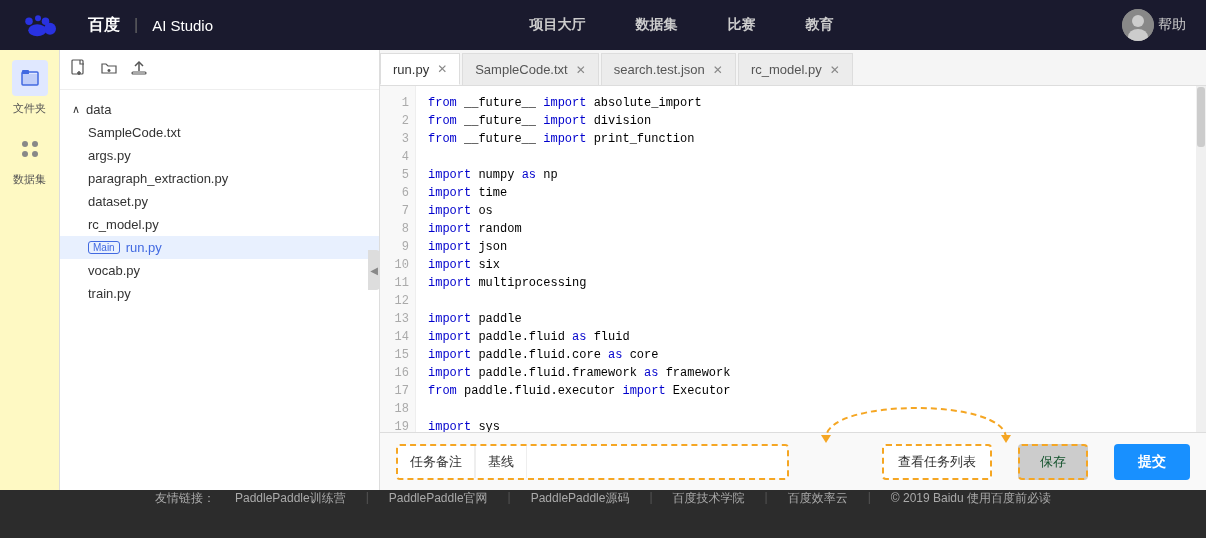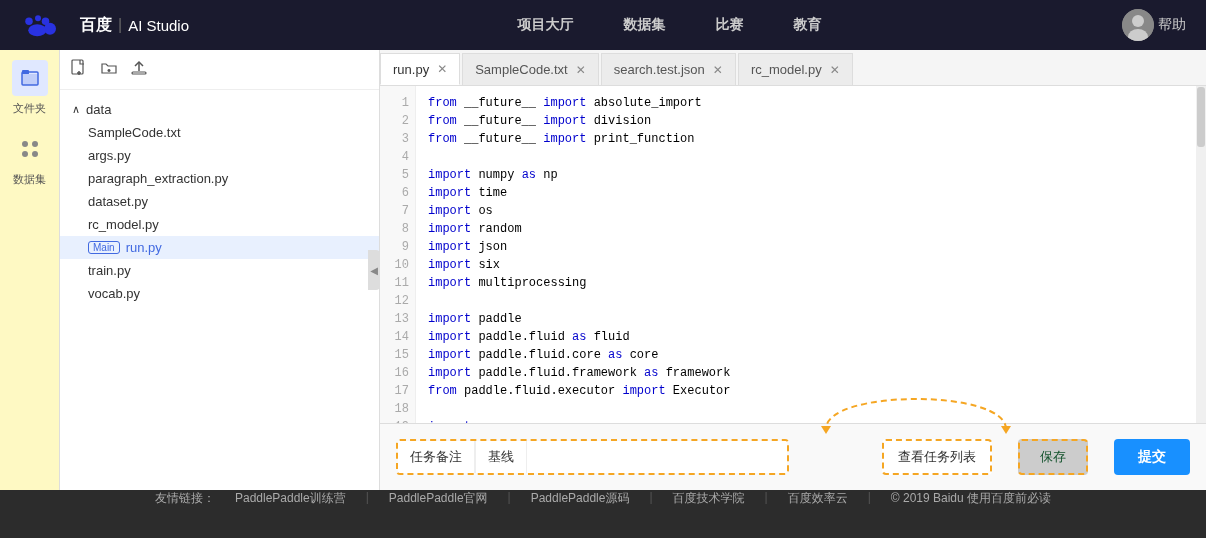--- a/index.html
+++ b/index.html
@@ -10,20 +10,21 @@
       background: #1a1a2e;
       height: 50px;
       display: flex;
       align-items: center;
       padding: 0 20px;
       color: white;
     }
     .header-logo {
       display: flex;
       align-items: center;
+      gap: 8px;
       margin-right: 28px;
     }
     .baidu-logo {
       width: 60px;
       height: 28px;
     }
     .header-nav {
       display: flex;
       gap: 50px;
       flex: 1;
@@ -217,21 +218,21 @@
       font-family: 'Courier New', monospace;
       font-size: 12px;
       overflow: auto;
       white-space: pre;
       line-height: 18px;
     }
     .code-line { height: 18px; display: flex; align-items: center; }
 
     
     .action-bar {
-      height: 67px;
+      height: 58px;
       background: #f9f9f9;
       border-top: 1px solid #ddd;
       display: flex;
       align-items: center;
       padding: 0 16px;
       gap: 12px;
       position: relative;
     }
 
     .task-input-group {
@@ -443,22 +444,22 @@
       </div>
       <div class="file-item">SampleCode.txt</div>
       <div class="file-item">args.py</div>
       <div class="file-item">paragraph_extraction.py</div>
       <div class="file-item">dataset.py</div>
       <div class="file-item">rc_model.py</div>
       <div class="file-item main-badge active">
         <span class="badge-main">Main</span>
         <span style="color:#4169e1;">run.py</span>
       </div>
+      <div class="file-item">vocab.py</div>
       <div class="file-item">train.py</div>
-      <div class="file-item">vocab.py</div>
     </div>
   </div>
 
   <div class="editor-area">
 
     <div class="tabs">
       <div class="tab active">
         <span>run.py</span>
         <span class="tab-close">✕</span>
       </div>

